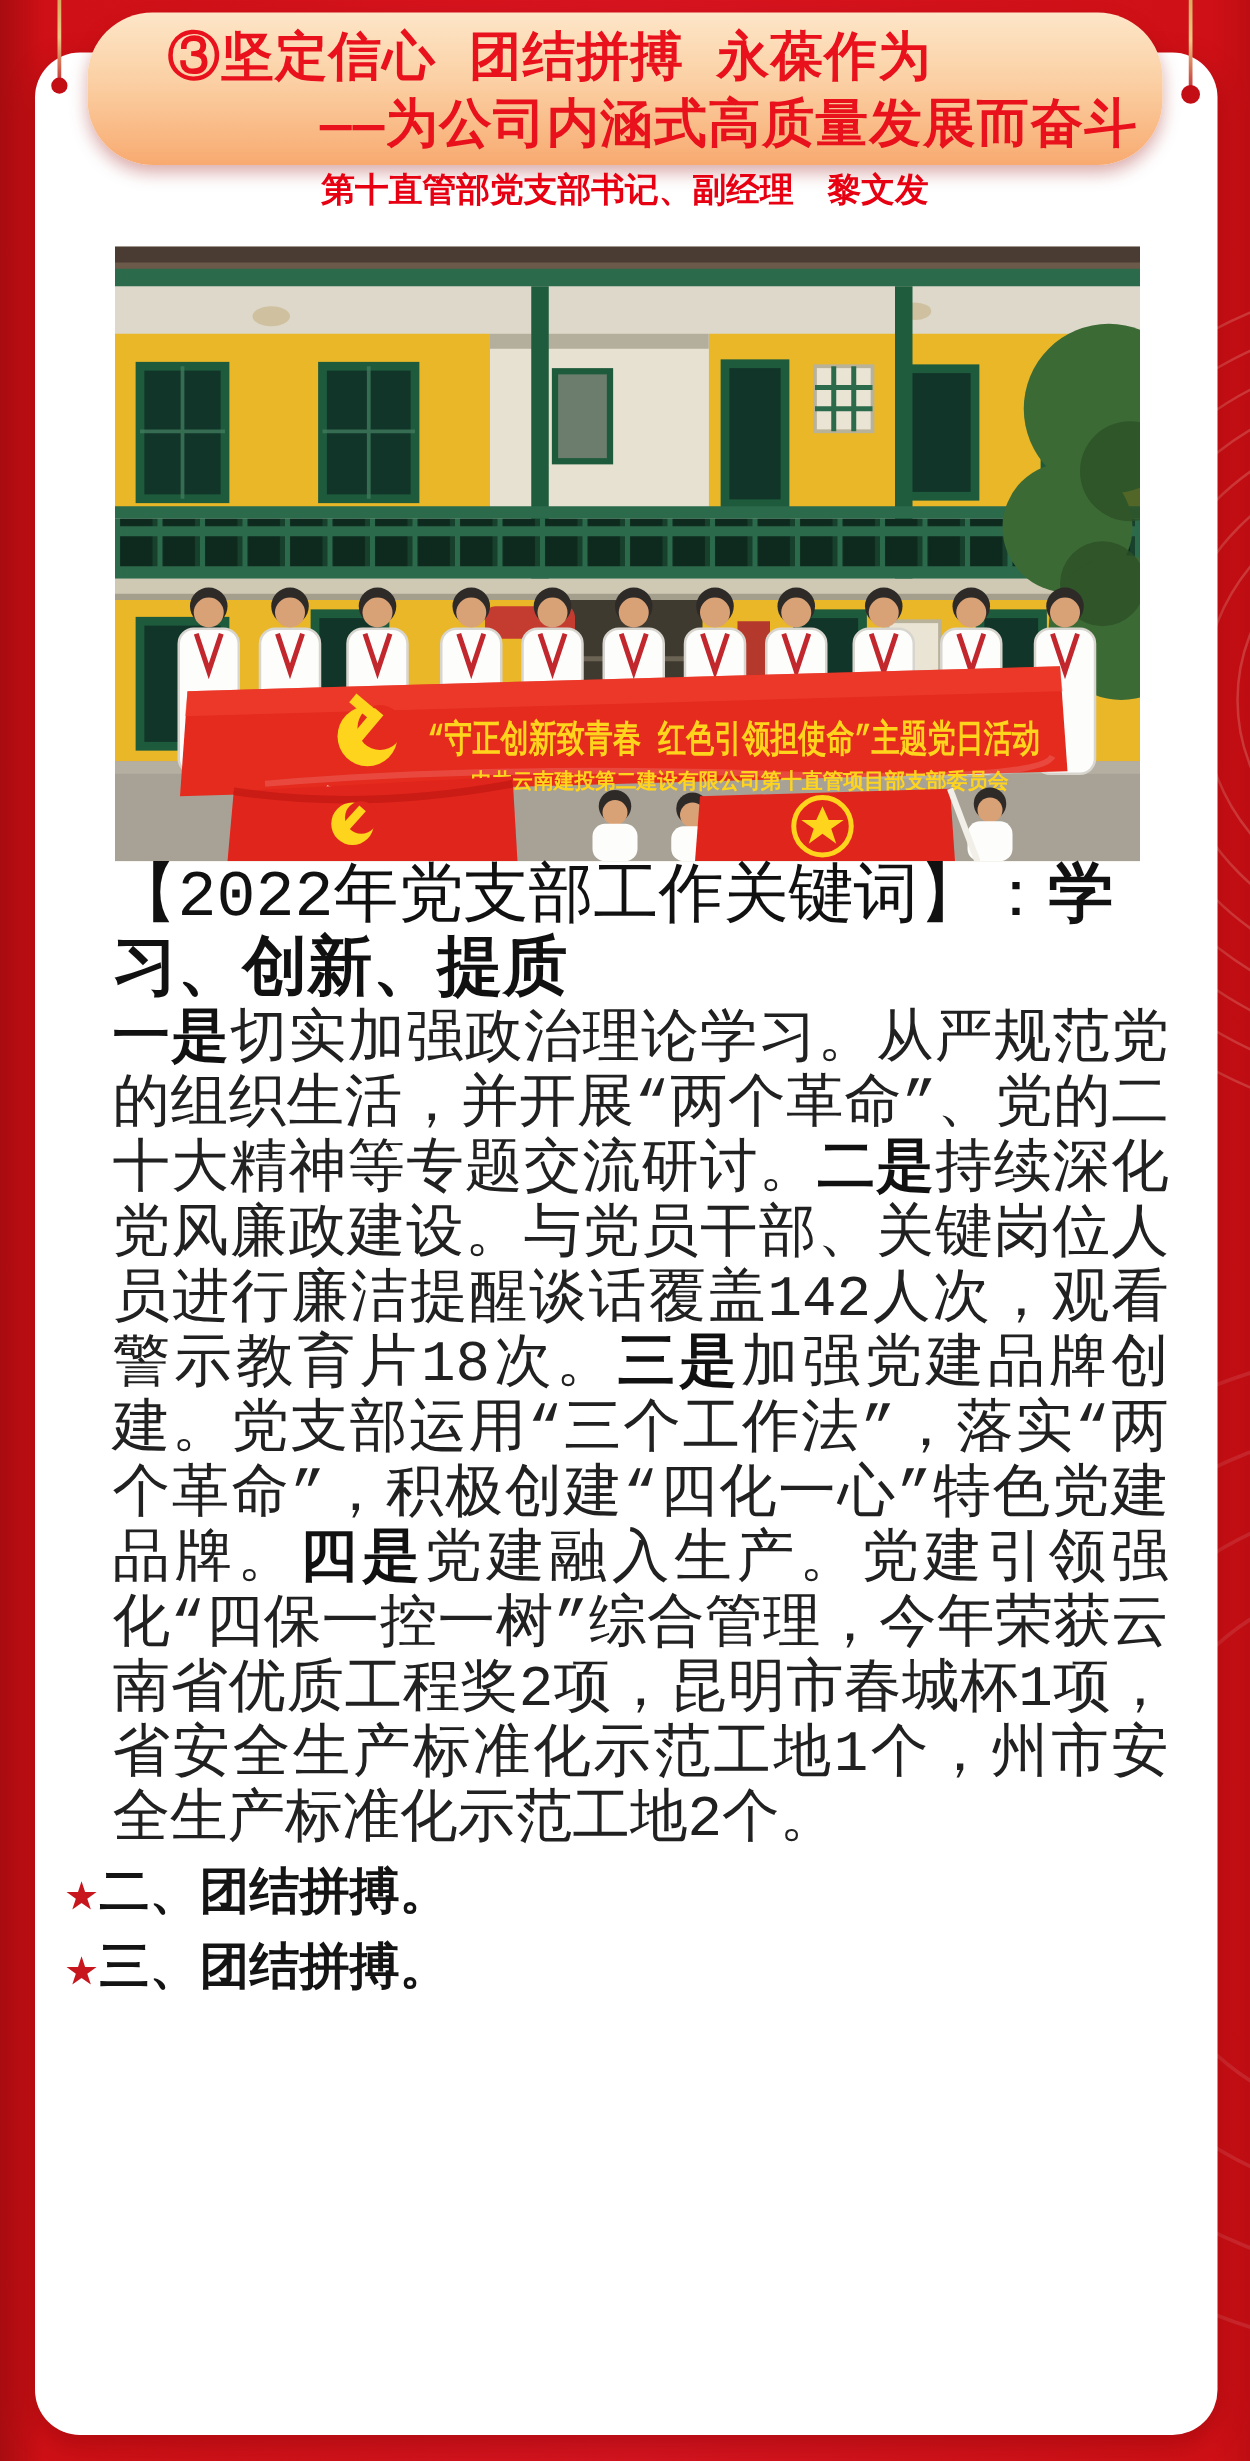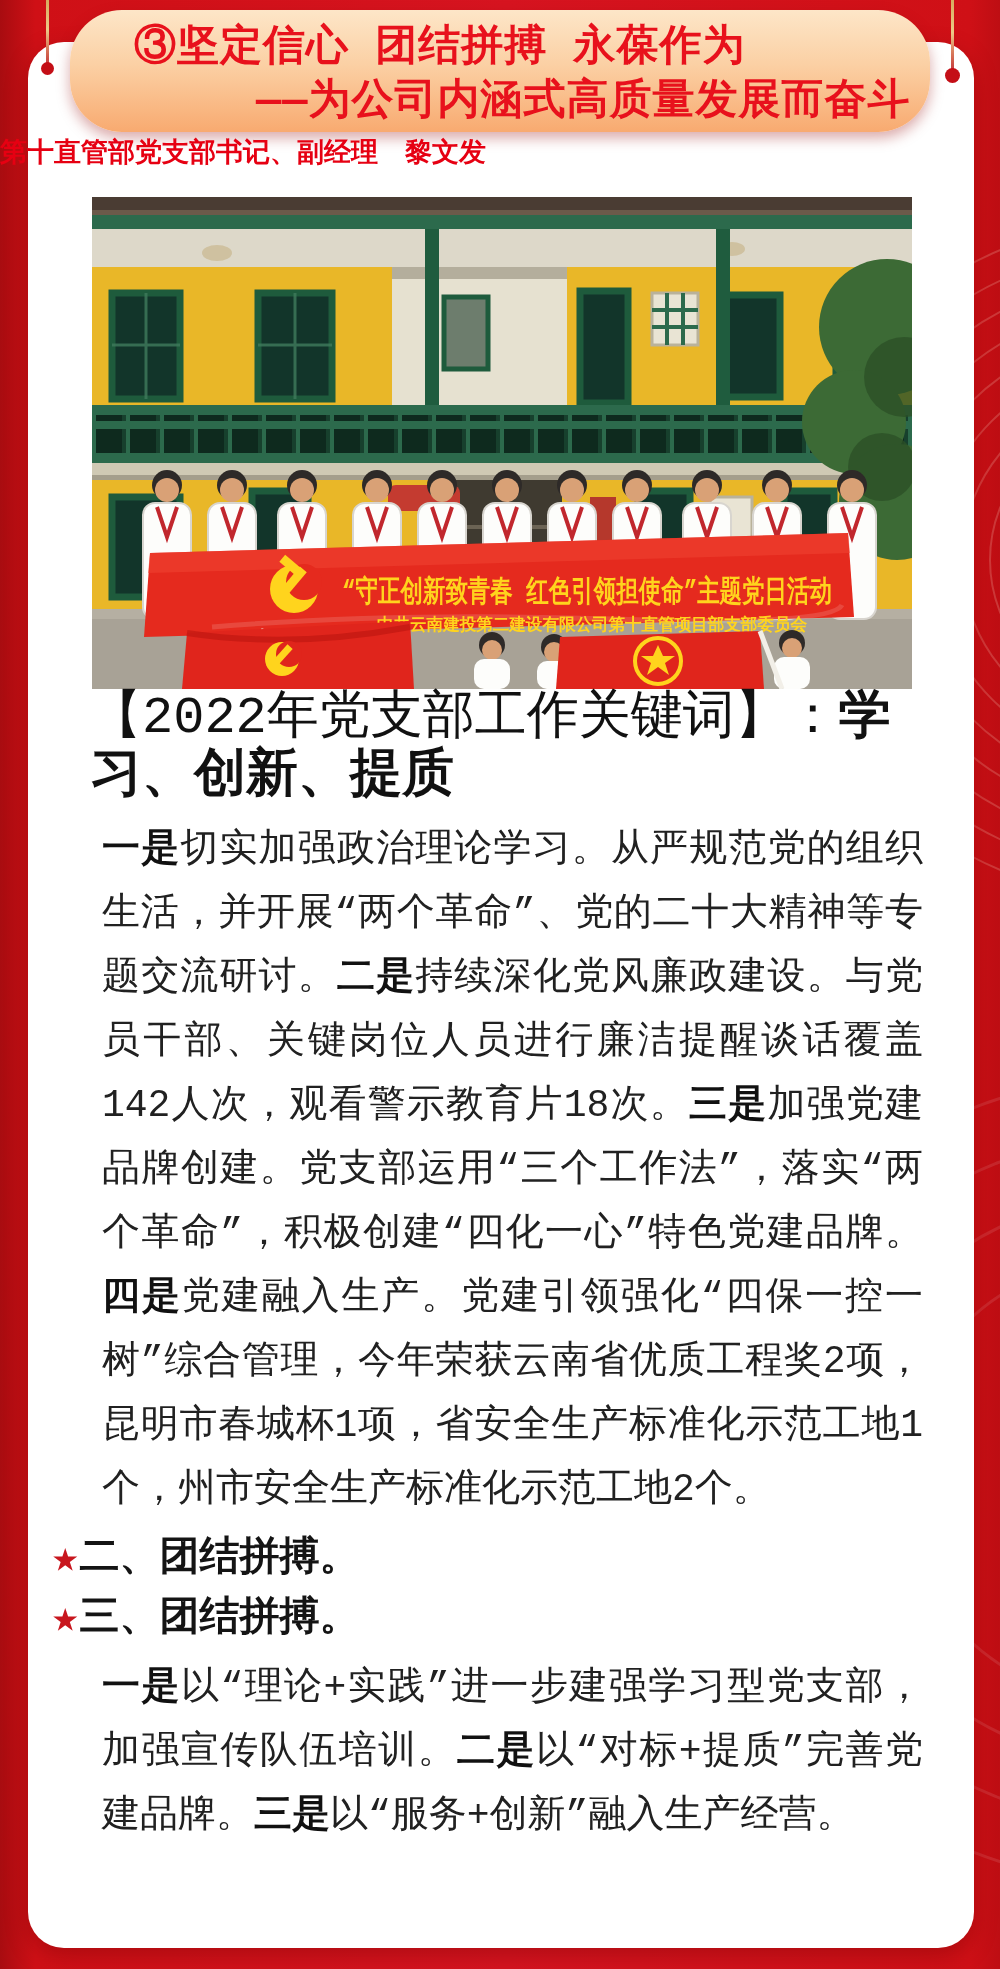--- a/index.html
+++ b/index.html
@@ -23,32 +23,32 @@
   .tassel-dot.right{left:945px;top:68px;width:15px;height:15px;}
   .badge{
     position:absolute;left:70px;top:10px;width:860px;height:122px;border-radius:52px;
     background:linear-gradient(180deg,#fde6c8 0%,#fbd0a4 45%,#f8aa70 100%);
     box-shadow:0 6px 14px rgba(150,10,10,.35);
     overflow:hidden;
   }
   .badge .t1{margin:13px 0 0 64px;font-size:42px;line-height:50px;font-weight:900;color:#e8111c;letter-spacing:1px;}
   .badge .t2{margin:4px 0 0 186px;font-size:42px;line-height:50px;font-weight:900;color:#e8111c;letter-spacing:1px;}
   .byline{
-    position:absolute;left:0;top:134px;width:1000px;
+    position:absolute;left:0;top:134px;width:1000px;text-align:center;
     font-size:27px;font-weight:700;color:#e60012;
   }
   .photo{position:absolute;left:92px;top:197px;width:820px;height:492px;overflow:hidden;background:#ddd8c9;}
   .photo svg{display:block;width:100%;height:100%;}
   .content{position:absolute;left:90px;top:690px;width:845px;color:#222;}
   .kw{font-size:52px;line-height:58px;color:#111;margin:0;}
   .kw .kwn{font-weight:400;}
   .kw b{font-weight:800;}
   .sec-title{display:block;margin:10px 0 4px -38px;font-size:40px;line-height:50px;font-weight:800;color:#141414;}
   .star{color:#c8161e;font-size:44px;margin-right:1px;vertical-align:-2px;}
-  .para{margin:12px;font-size:38px;line-height:64px;text-align:justify;color:#212121;}
+  .para{margin:0;font-size:46px;line-height:52px;text-align:justify;color:#212121;}
   .para b{font-weight:800;color:#111;}
 </style>
 </head>
 <body>
 
 <div class="page">
 
   <svg class="decor-arcs" viewBox="0 0 1000 1969">
     <g fill="none" stroke="rgba(255,225,205,0.20)" stroke-width="2">
       <circle cx="1130" cy="560" r="140"></circle>
@@ -276,16 +276,15 @@
   </div>
 
   <div class="content">
     <p class="kw"><span class="kwn">【2022年党支部工作关键词】：</span><b>学习、创新、提质</b></p>
 
     <p class="para"><b>一是</b><span>切实加强政治理论学习。从严规范党的组织生活，并开展“两个革命”、党的二十大精神等专题交流研讨。</span><b>二是</b><span>持续深化党风廉政建设。与党员干部、关键岗位人员进行廉洁提醒谈话覆盖142人次，观看警示教育片18次。</span><b>三是</b><span>加强党建品牌创建。党支部运用“三个工作法”，落实“两个革命”，积极创建“四化一心”特色党建品牌。</span><b>四是</b><span>党建融入生产。党建引领强化“四保一控一树”综合管理，今年荣获云南省优质工程奖2项，昆明市春城杯1项，省安全生产标准化示范工地1个，州市安全生产标准化示范工地2个。</span></p>
 
     <div class="sec-title"><span class="star">★</span><span>二、团结拼搏。</span></div>
 
     <div class="sec-title"><span class="star">★</span><span>三、团结拼搏。</span></div>
-    <p class="para"><b>一是</b><span>以“理论+实践”进一步建强学习型党支部，加强宣传队伍培训。</span><b>二是</b><span>以“对标+提质”完善党建品牌。</span><b>三是</b><span>以“服务+创新”融入生产经营。</span></p>
   </div>
 
 </div>
 
 </body></html>

